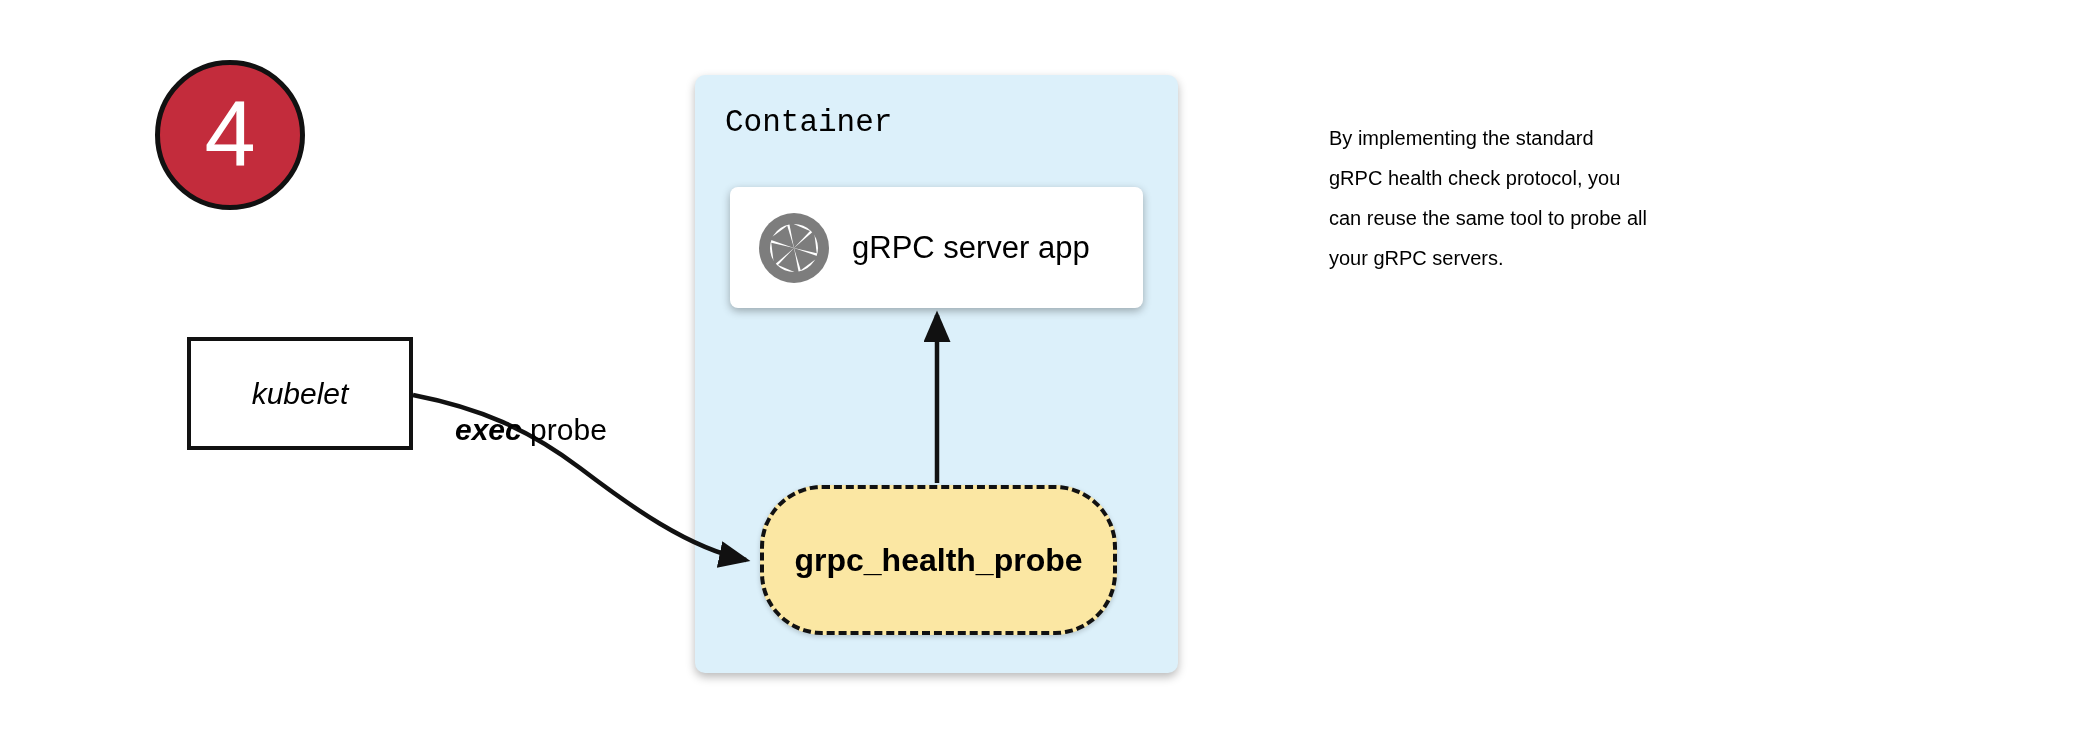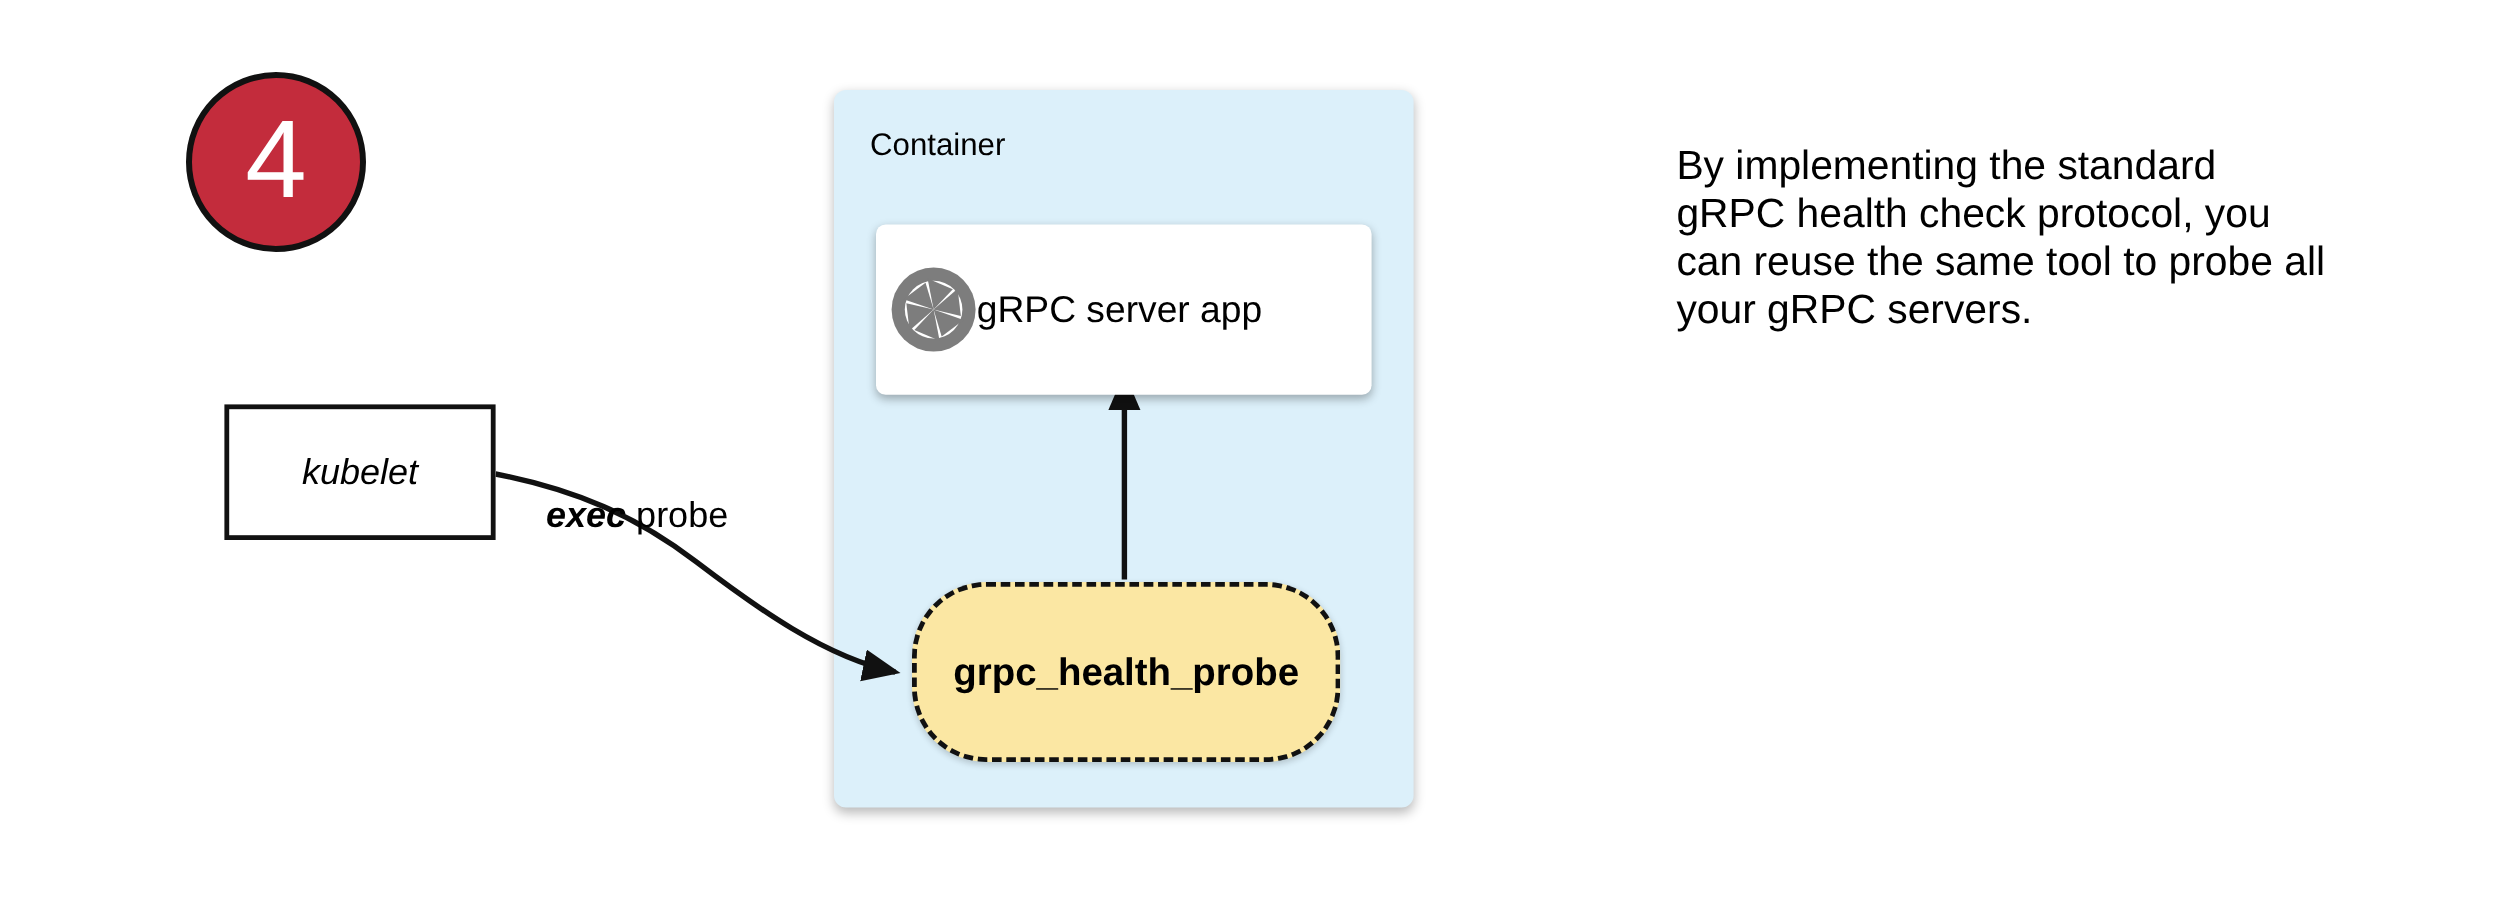--- a/index.html
+++ b/index.html
@@ -26,46 +26,46 @@
     position:absolute;left:455px;top:413px;font-size:30px;z-index:3;white-space:nowrap;
   }
   #exec-label .b{font-weight:bold;font-style:italic;}
   
   #container-box{
     position:absolute;left:695px;top:75px;width:483px;height:598px;
     background:#DCF0FA;border-radius:10px;
     box-shadow:0 4px 10px rgba(0,0,0,0.28);
   }
   #container-title{
-    position:absolute;left:30px;top:30px;font-size:26px;z-index:3;
+    position:absolute;left:30px;top:30px;font-size:31px;z-index:3;font-family:Liberation Mono, monospace;
   }
   #server-box{
-    position:absolute;left:35px;top:112px;width:413px;height:142px;
+    position:absolute;left:35px;top:112px;width:413px;height:121px;
     background:#fff;border-radius:8px;box-shadow:0 3px 8px rgba(0,0,0,0.30);
-    display:flex;align-items:center;padding-left:12px;
+    display:flex;align-items:center;gap:22px;padding-left:28px;
     box-sizing:border-box;z-index:3;
   }
   #server-box .lbl{font-size:31px;}
   #protocol-label{
     position:absolute;left:242px;top:296px;transform:translateX(-50%);
     text-align:center;font-size:30px;line-height:40px;
     background:#DCF0FA;padding:0 8px;z-index:3;white-space:nowrap;
   }
   #probe-pill{
     position:absolute;left:65px;top:410px;width:357px;height:150px;
     background:#FBE7A3;border:4px dashed #111;border-radius:62px;
     box-sizing:border-box;display:flex;flex-direction:column;
     align-items:center;justify-content:center;z-index:3;
     box-shadow:0 2px 5px rgba(0,0,0,0.18);
   }
   #probe-pill .title{font-size:32px;font-weight:bold;line-height:42px;}
   #probe-pill .sub{font-size:30px;line-height:38px;}
   
   #note{
-    position:absolute;left:1397px;top:118px;font-size:34px;line-height:40px;z-index:3;
+    position:absolute;left:1329px;top:118px;font-size:20px;line-height:40px;z-index:3;
   }
   
   #connectors{
     position:absolute;left:0;top:0;width:2100px;height:750px;pointer-events:none;
   }
 </style>
 </head>
 <body>
 
 <div id="canvas">

